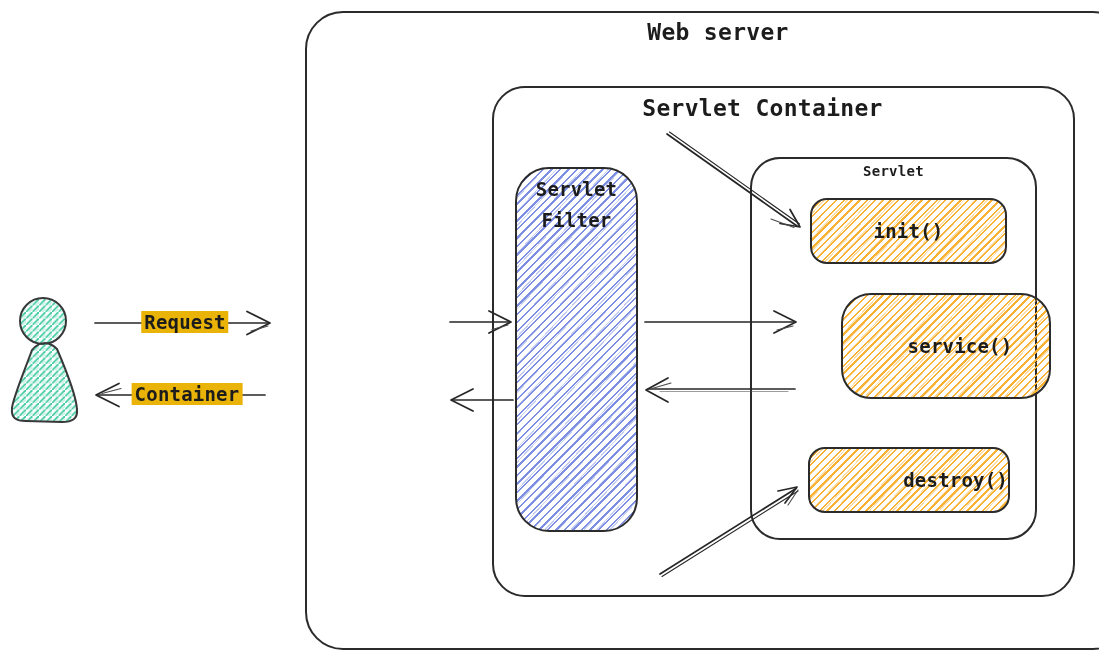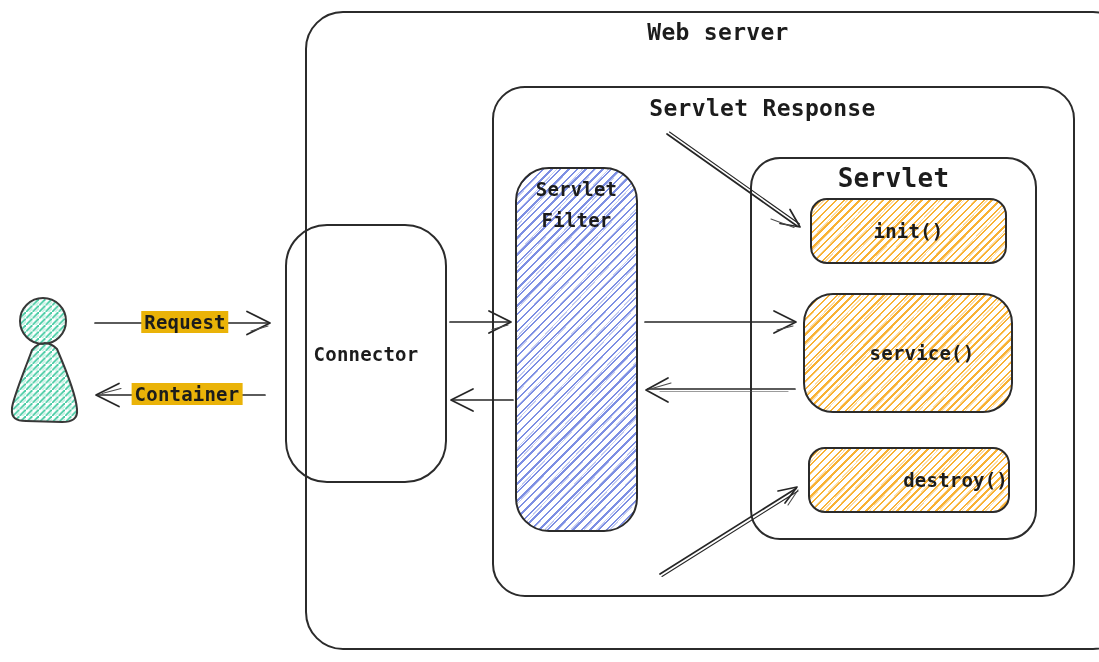--- a/index.html
+++ b/index.html
@@ -9,21 +9,21 @@
   }
   .box{
     position:absolute;border:2px solid var(--stroke,#2b2b2b);
     box-sizing:border-box;background:transparent;
   }
   .container-label{
     position:absolute;top:5px;left:0;right:0;text-align:center;
     font-weight:bold;font-size:23px;color:var(--text,#1c1c1c);
     letter-spacing:0.3px;white-space:nowrap;
   }
-  .container-label.small{font-size:26px;}
+  .container-label.small{font-size:14px;}
   .node-label{
     font-weight:bold;font-size:19px;color:var(--text,#1c1c1c);
     letter-spacing:0.2px;
   }
   .node-flex{display:flex;align-items:center;justify-content:center;}
   .hatch-blue{
     background-image:
       repeating-linear-gradient(135deg, var(--blue-hatch,#7d8fe3) 0px, var(--blue-hatch,#7d8fe3) 1.6px, rgba(255,255,255,0) 1.6px, rgba(255,255,255,0) 6px),
       repeating-linear-gradient(133deg, rgba(125,143,227,0.45) 0px, rgba(125,143,227,0.45) 1.1px, rgba(255,255,255,0) 1.1px, rgba(255,255,255,0) 9.5px);
   }
@@ -44,40 +44,37 @@
 </head>
 <body>
 
 <div class="canvas">
 
   <div class="box" style="left:265px;top:11px;width:826px;height:639px;border-radius:38px;margin-left:40px;">
     <div class="container-label" style="top:6px;">Web server</div>
   </div>
 
   <div class="box" style="left:492px;top:86px;width:583px;height:511px;border-radius:33px;">
-    <div class="container-label" style="top:7px;padding-right:42px;">Servlet Response</div>
+    <div class="container-label" style="top:7px;padding-right:42px;">Servlet Container</div>
   </div>
 
   <div class="box" style="left:750px;top:157px;width:287px;height:383px;border-radius:30px;">
     <div class="container-label small" style="top:4px;">Servlet</div>
   </div>
 
-  <div class="box node-flex" style="left:285px;top:224px;width:162px;height:259px;border-radius:42px;">
-    <span class="node-label">Connector</span>
-  </div>
 
   <div class="box hatch-blue" style="left:515px;top:167px;width:123px;height:365px;border-radius:34px;">
     <div class="node-label" style="text-align:center;margin-top:5px;line-height:31px;padding:0 6px;">Servlet Filter</div>
   </div>
 
   <div class="box hatch-orange node-flex" style="left:810px;top:198px;width:197px;height:66px;border-radius:17px;">
     <span class="node-label">init()</span>
   </div>
 
-  <div class="box hatch-orange node-flex" style="left:803px;top:293px;width:210px;height:120px;border-radius:30px;padding-left:28px;">
+  <div class="box hatch-orange node-flex" style="left:841px;top:293px;width:210px;height:106px;border-radius:30px;padding-left:28px;">
     <span class="node-label">service()</span>
   </div>
 
   <div class="box hatch-orange node-flex" style="left:808px;top:447px;width:202px;height:66px;border-radius:17px;justify-content:flex-end;">
     <span class="node-label">destroy()</span>
   </div>
 
   <svg class="overlay" width="1099" height="662" viewBox="0 0 1099 662">
     <defs>
       <pattern id="greenHatch" patternUnits="userSpaceOnUse" width="6.5" height="6.5">

